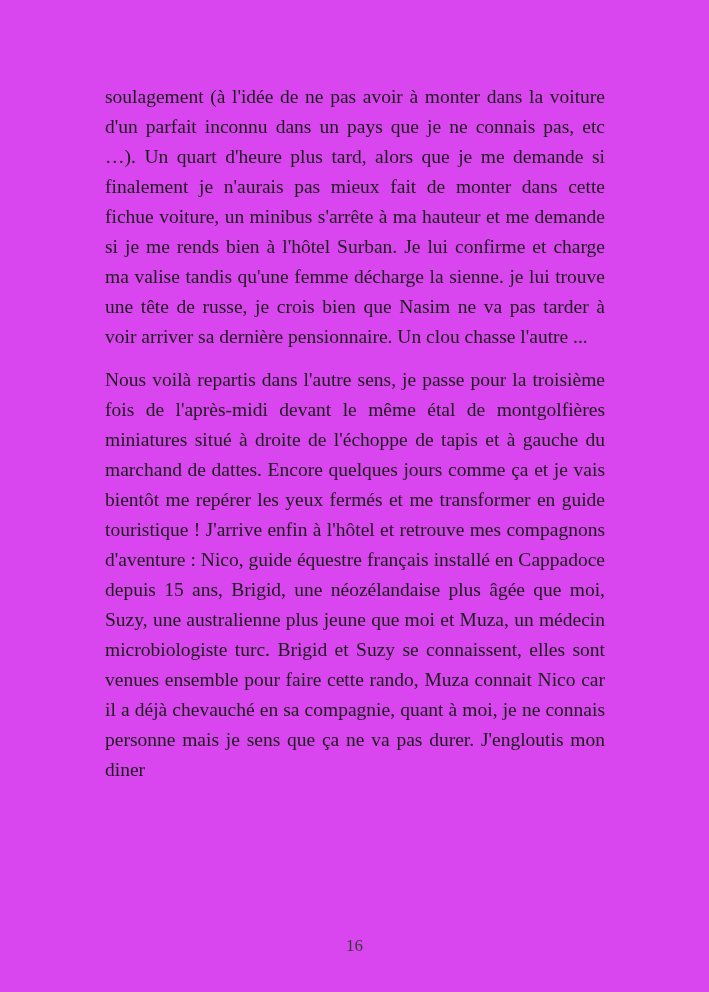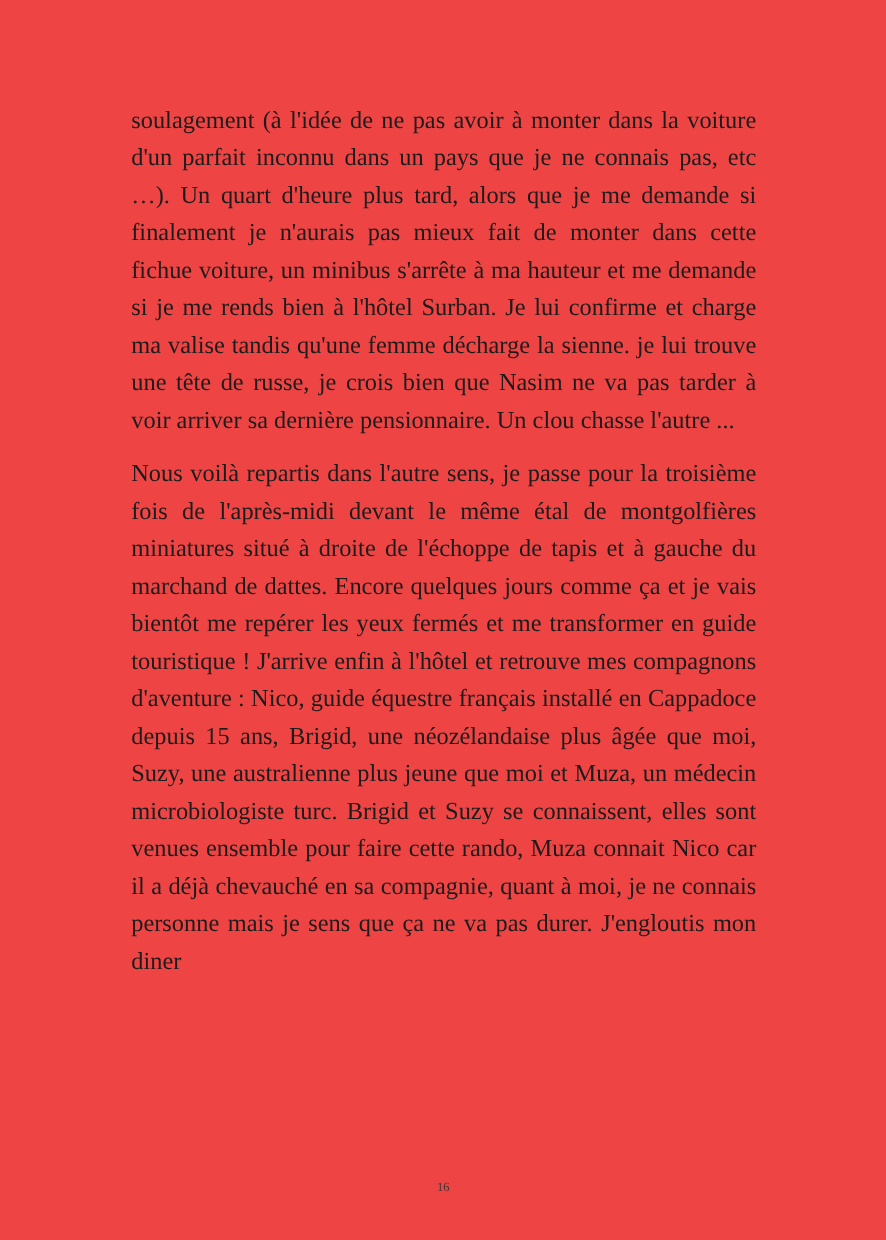--- a/index.html
+++ b/index.html
@@ -4,21 +4,21 @@
 <style>
   html, body {
     margin: 0;
     padding: 0;
     background: #ffffff;
   }
   .page {
     position: relative;
     width: 709px;
     height: 992px;
-    background: #ef4444;
+    background: #d946ef;
     font-family: "Liberation Serif", "DejaVu Serif", serif;
     color: #1c1c1c;
     overflow: hidden;
   }
   .text-block {
     position: absolute;
     top: 82px;
     left: 105px;
     width: 500px;
     font-size: 19.5px;
@@ -28,21 +28,21 @@
   }
   .text-block p {
     margin: 0 0 13px 0;
   }
   .page-footer {
     position: absolute;
     left: 0;
     bottom: 36px;
     width: 100%;
     text-align: center;
-    font-size: 10px;
+    font-size: 17px;
     color: #3a3a3a;
   }
 </style>
 </head>
 <body>
 
 <div class="page">
   <div class="text-block">
     <p>soulagement (à l'idée de ne pas avoir à monter dans la voiture d'un parfait inconnu dans un pays que je ne connais pas, etc …). Un quart d'heure plus tard, alors que je me demande si finalement je n'aurais pas mieux fait de monter dans cette fichue voiture, un minibus s'arrête à ma hauteur et me demande si je me rends bien à l'hôtel Surban. Je lui confirme et charge ma valise tandis qu'une femme décharge la sienne. je lui trouve une tête de russe, je crois bien que Nasim ne va pas tarder à voir arriver sa dernière pensionnaire. Un clou chasse l'autre ...</p>
     <p>Nous voilà repartis dans l'autre sens, je passe pour la troisième fois de l'après-midi devant le même étal de montgolfières miniatures situé à droite de l'échoppe de tapis et à gauche du marchand de dattes. Encore quelques jours comme ça et je vais bientôt me repérer les yeux fermés et me transformer en guide touristique ! J'arrive enfin à l'hôtel et retrouve mes compagnons d'aventure :  Nico, guide équestre français installé en Cappadoce depuis 15 ans, Brigid, une néozélandaise plus âgée que moi, Suzy, une australienne plus jeune que moi et Muza, un médecin microbiologiste turc. Brigid et Suzy se connaissent, elles sont venues ensemble pour faire cette rando, Muza connait Nico car il a déjà chevauché en sa compagnie, quant à moi, je ne connais personne mais je sens que ça ne va pas durer. J'engloutis mon diner</p>

